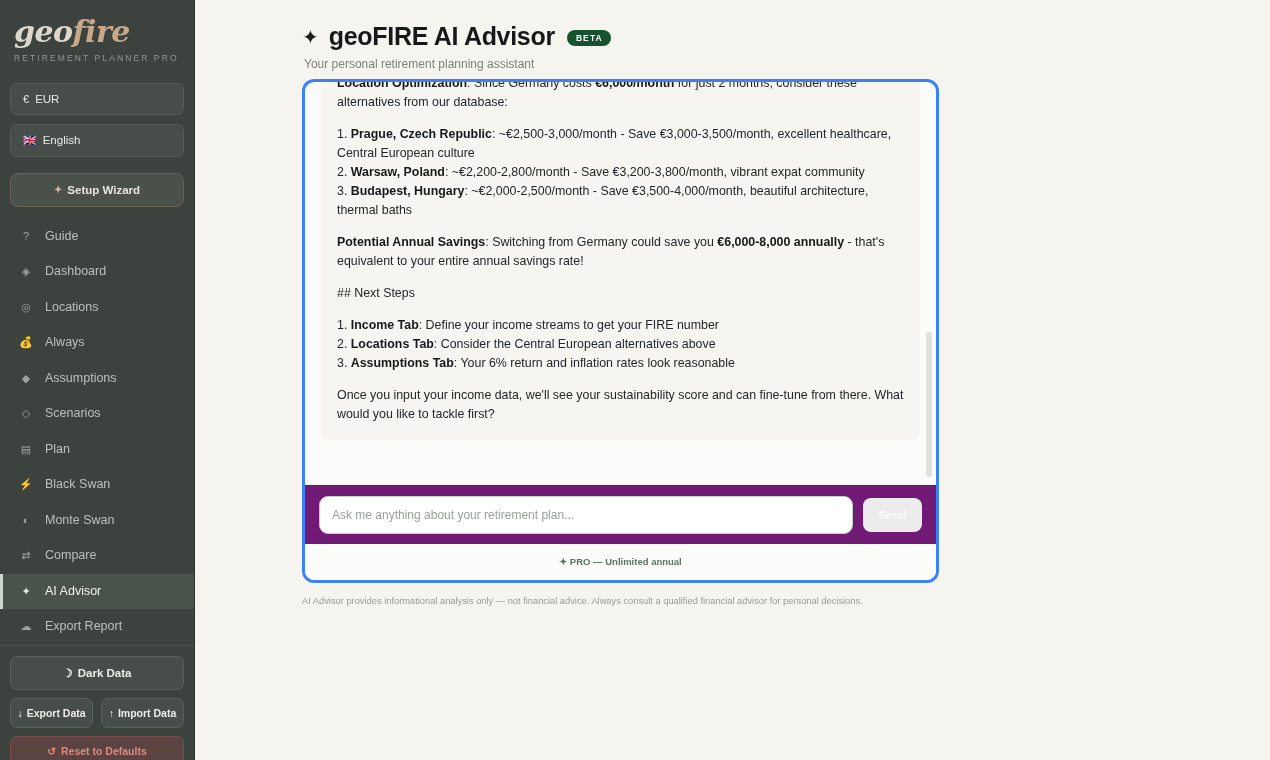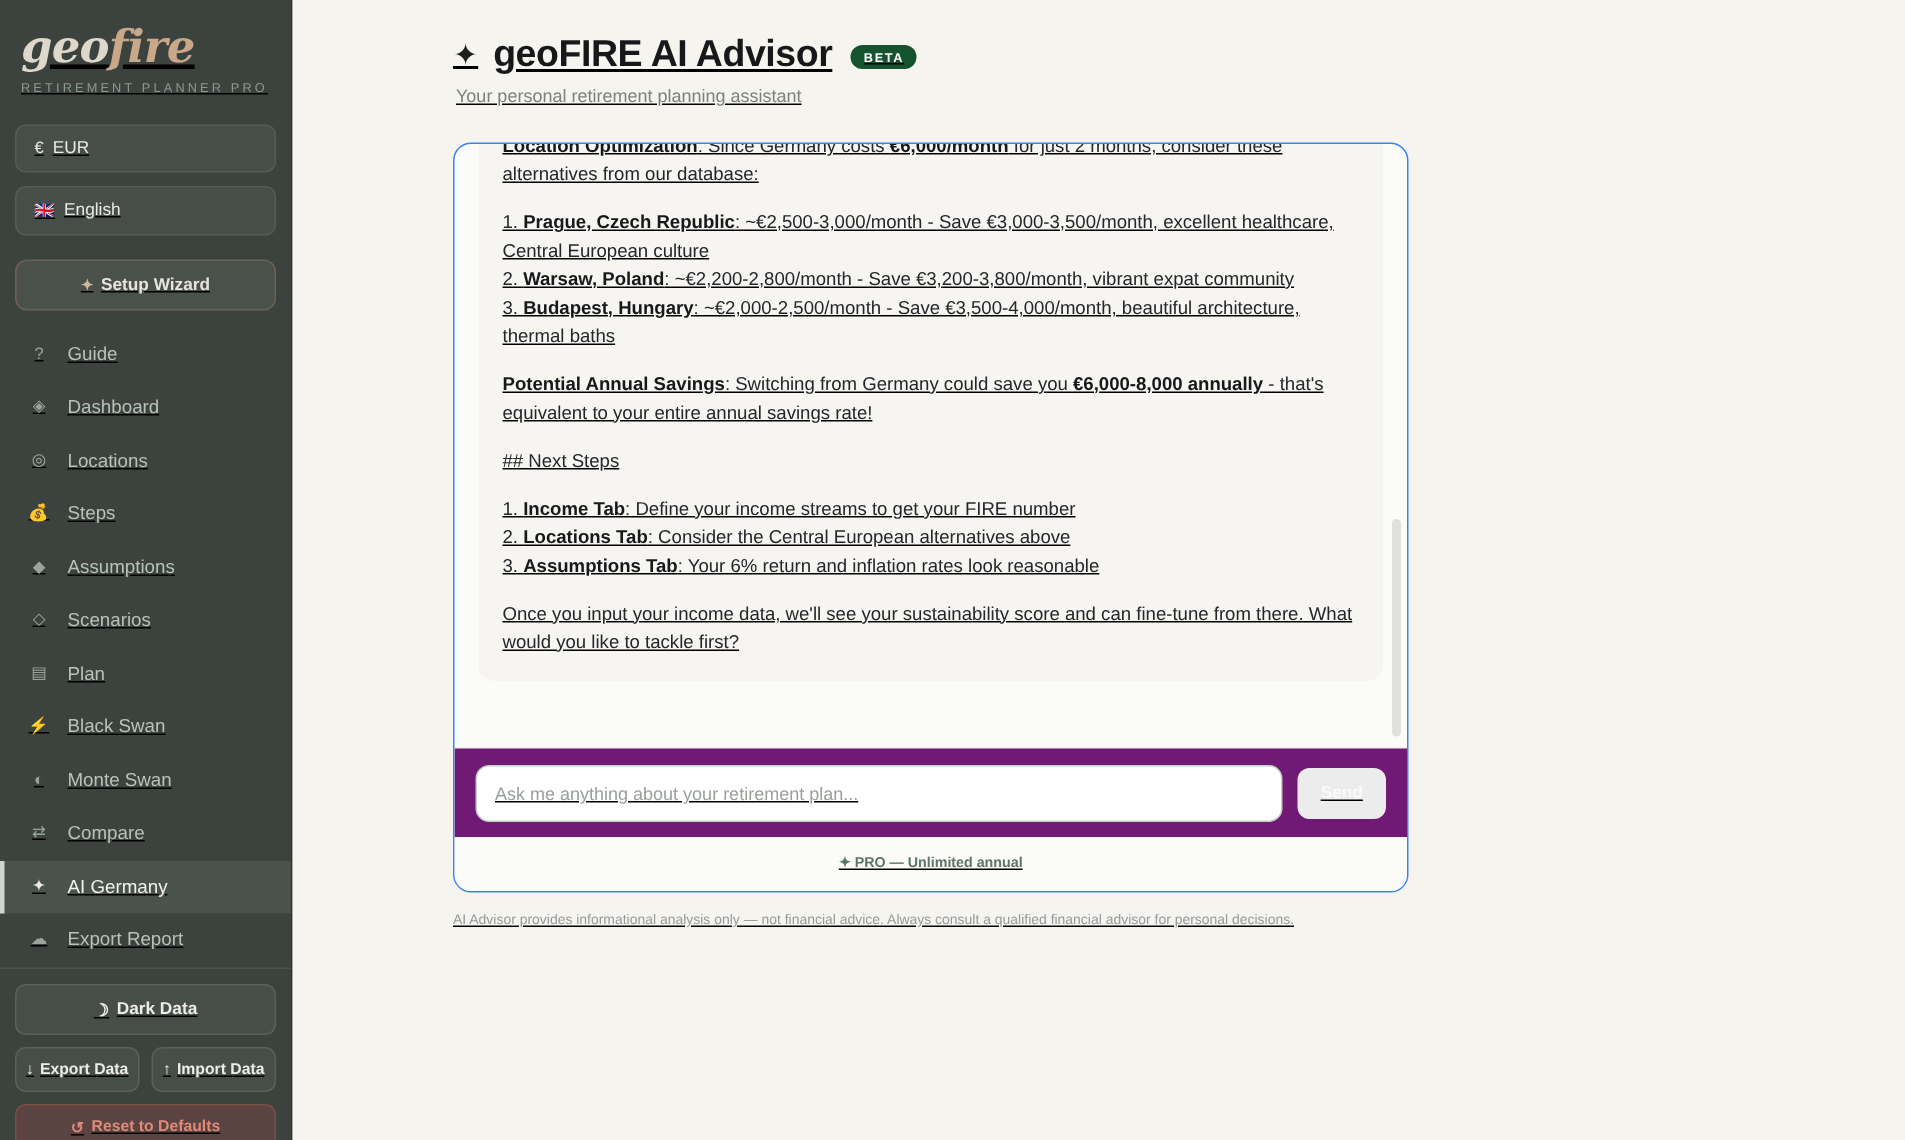--- a/index.html
+++ b/index.html
@@ -2,21 +2,21 @@
 <html><head>
 <meta charset="utf-8">
 <style>
   * { box-sizing: border-box; margin: 0; padding: 0; }
   html, body {
     width: 1270px; height: 760px;
     background: #f5f4ef;
     font-family: "Liberation Sans", sans-serif;
     overflow: hidden;
   }
-  .app { display: flex; width: 1270px; height: 605px; text-decoration: underline; }
+  .app { display: flex; width: 1270px; height: 605px; }
 
   
   .sidebar {
     width: 195px; height: 760px; flex: 0 0 195px;
     background: #3c433e;
     border-right: 1px solid #2c322e;
     display: flex; flex-direction: column;
     padding: 0;
     position: relative;
   }
@@ -153,24 +153,24 @@
     padding: 3px 8px 3px 9px;
     margin-left: 2px;
     margin-top: 3px;
   }
   .page-sub {
     color: #7d817e; font-size: 12px; margin-top: 6px; margin-left: 2px;
   }
 
   
   .chat-card {
-    margin-top: 24px;
+    margin-top: 8px;
     width: 637px;
     background: #fbfbf9;
-    border: 1px solid #3b82f6;
+    border: 3px solid #3b82f6;
     border-radius: 12px;
     position: relative;
     overflow: hidden;
   }
   .chat-scroll {
     height: 402px;
     overflow: hidden;
     position: relative;
     padding: 0;
   }
@@ -289,21 +289,21 @@
       <div class="nav-item">
         <span class="ic">◈</span>
         <span>Dashboard</span>
       </div>
       <div class="nav-item">
         <span class="ic">◎</span>
         <span>Locations</span>
       </div>
       <div class="nav-item gold">
         <span class="ic">💰</span>
-        <span>Steps</span>
+        <span>Always</span>
       </div>
       <div class="nav-item">
         <span class="ic">◆</span>
         <span>Assumptions</span>
       </div>
       <div class="nav-item">
         <span class="ic">◇</span>
         <span>Scenarios</span>
       </div>
       <div class="nav-item">
@@ -317,21 +317,21 @@
       <div class="nav-item">
         <span class="ic">◐</span>
         <span>Monte Swan</span>
       </div>
       <div class="nav-item">
         <span class="ic">⇄</span>
         <span>Compare</span>
       </div>
       <div class="nav-item active">
         <span class="ic">✦</span>
-        <span>AI Germany</span>
+        <span>AI Advisor</span>
       </div>
       <div class="nav-item">
         <span class="ic">☁</span>
         <span>Export Report</span>
       </div>
     </nav>
 
     <div class="sidebar-bottom">
       <div class="dark-btn">
         <span>☽</span>

